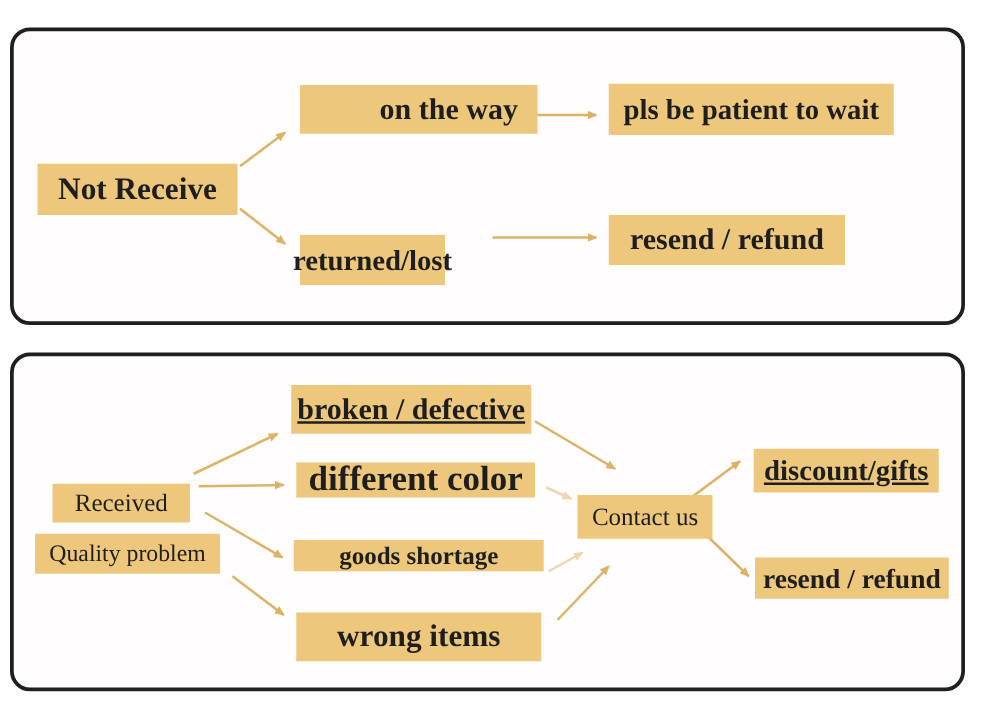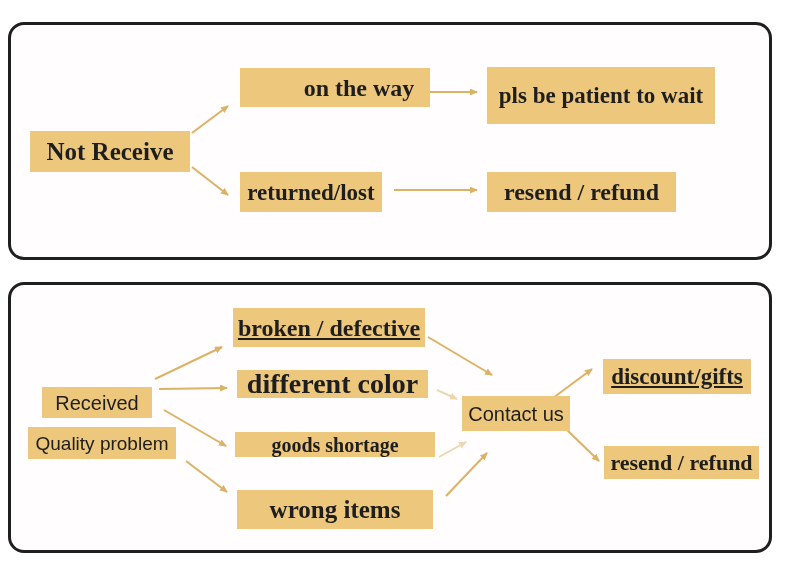--- a/index.html
+++ b/index.html
@@ -31,27 +31,27 @@
     position: absolute;
     display: flex;
     align-items: center;
     justify-content: center;
     background: #edc77c;
     color: #1e1e1e;
     white-space: nowrap;
     line-height: 1;
   }
   .serif { font-family: "Liberation Serif", serif; font-weight: 600; }
-  .sans  { font-family: Liberation Sans, sans-serif; font-weight: 400; }
+  .sans  { font-family: Liberation Serif, serif; font-weight: 400; }
 
   
   #n-not-receive   { left: 30px;  top: 131px; width: 160px; height: 41px; font-size: 25px; }
   #n-on-the-way    { left: 240px; top: 68px;  width: 142px; height: 39px; font-size: 24px; padding-left: 48px; }
-  #n-pls-patient   { left: 487px; top: 67px;  width: 228px; height: 57px; font-size: 23px; }
-  #n-returned-lost { left: 240px; top: 172px; width: 142px; height: 40px; font-size: 23px; }
+  #n-pls-patient   { left: 487px; top: 67px;  width: 228px; height: 41px; font-size: 23px; }
+  #n-returned-lost { left: 240px; top: 188px; width: 116px; height: 40px; font-size: 23px; }
   #n-resend-1      { left: 487px; top: 172px; width: 189px; height: 40px; font-size: 24px; }
 
   
   #n-received        { left: 42px;  top: 387px; width: 110px; height: 31px; font-size: 20px; }
   #n-quality-problem { left: 28px;  top: 427px; width: 148px; height: 32px; font-size: 19px; }
   #n-broken          { left: 233px; top: 308px; width: 192px; height: 39px; font-size: 24px; text-decoration: underline; }
   #n-different-color { left: 237px; top: 370px; width: 191px; height: 28px; font-size: 28px; }
   #n-goods-shortage  { left: 235px; top: 432px; width: 200px; height: 25px; font-size: 20px; }
   #n-wrong-items     { left: 237px; top: 490px; width: 196px; height: 39px; font-size: 25px; }
   #n-contact-us      { left: 462px; top: 396px; width: 108px; height: 35px; font-size: 20px; }

